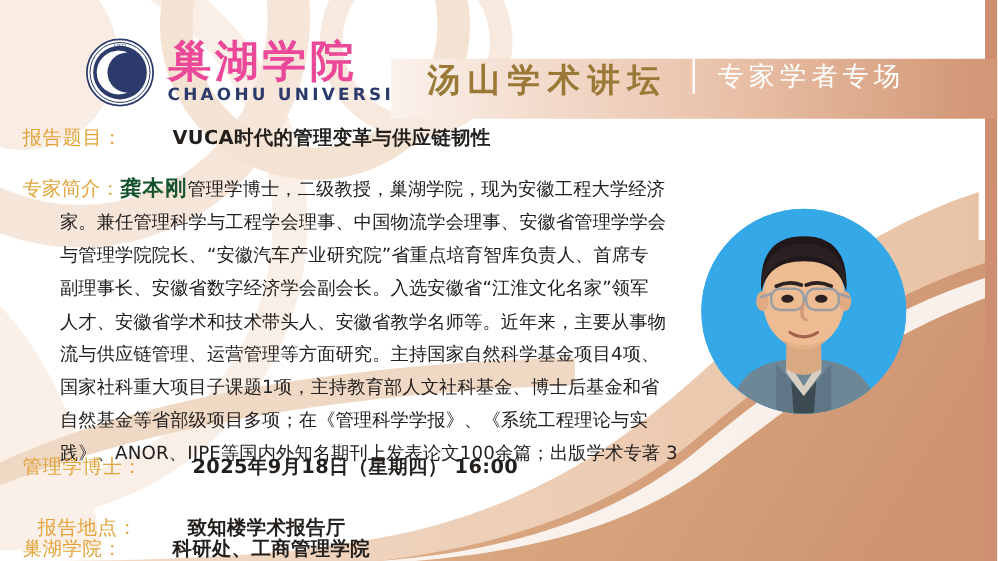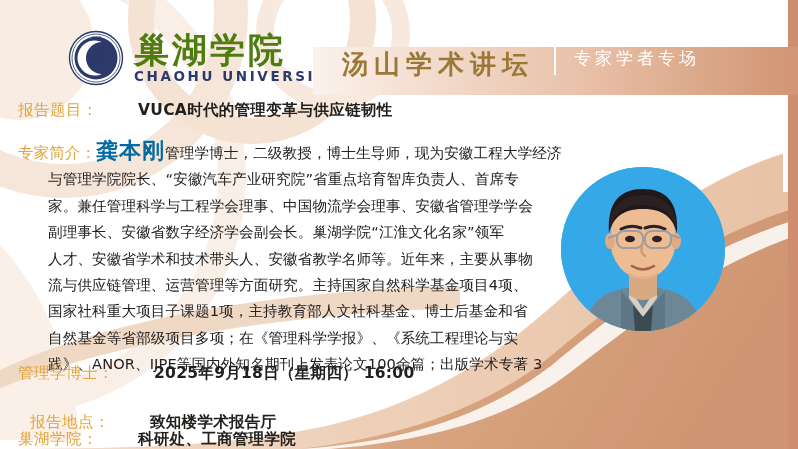--- a/index.html
+++ b/index.html
@@ -65,21 +65,21 @@
     position: absolute; left: 68px; top: 30px;
     display: flex; align-items: center; gap: 10px;
   }
   .seal {
     position: relative; width: 56px; height: 56px; flex: 0 0 56px;
   }
   .seal svg { display: block; }
   .logo-text { line-height: 1; }
   .logo-cn {
     font-family: "DejaVu Serif", "Liberation Serif", serif;
-    font-size: 35px; font-weight: 700; color: #4d7c0f;
+    font-size: 35px; font-weight: 700; color: #ec4899;
     letter-spacing: 3px;
   }
   .logo-en {
     margin-top: 3px;
     font-size: 13.5px; font-weight: 700; color: #2b3a6b;
     letter-spacing: 2.6px;
   }
 
   .band {
     position: absolute; left: 313px; top: 47px; width: 584px; height: 48px;
@@ -94,21 +94,21 @@
     letter-spacing: 6px;
     color: #9a7836;
   }
   .band-divider {
     width: 2px; height: 28px; background: #ffffff;
     margin-left: 20px; margin-right: 18px;
     flex: 0 0 2px;
   }
   .band-sub {
     font-family: Liberation Sans, sans-serif;
-    font-size: 17px; color: #ffffff; letter-spacing: 4px;
+    font-size: 21px; color: #ffffff; letter-spacing: 4px;
   }
 
   
   .content { position: absolute; left: 0; top: 92px; width: 798px; }
 
   .row { position: absolute; display: flex; align-items: baseline; gap: 40px; }
   .label {
     color: #e2a43a;
     font-size: 15.5px;
     font-weight: 500;
@@ -132,21 +132,21 @@
   .bio-line {
     font-size: 14.6px;
     color: #232021;
     line-height: 26.4px;
     white-space: nowrap;
     letter-spacing: 0.1px;
   }
   .bio-line.first { padding-left: 0; }
   .bio-line.rest { padding-left: 30px; }
   .bio-line .lbl { color: #e2a43a; font-weight: 500; font-size: 15.5px; text-align: right; }
-  .bio-line .nm  { color: #0369a1; font-weight: 700; font-size: 22px; letter-spacing: 1px; }
+  .bio-line .nm  { color: #14532d; font-weight: 700; font-size: 17px; letter-spacing: 1px; }
 
   
   .portrait {
     position: absolute; left: 561px; top: 167px;
     width: 164px; height: 164px; border-radius: 50%;
     overflow: hidden; background: #35a8e8;
   }
   .portrait svg { display: block; }
 </style>
 </head>
@@ -220,25 +220,25 @@
 
   <div class="content">
 
     <div class="row row-title">
       <span class="label">报告题目：</span>
       <span class="value">VUCA时代的管理变革与供应链韧性</span>
     </div>
 
     <div class="bio-block">
       <div class="bio-line first">
-        <span class="lbl">专家简介：</span><span class="nm">龚本刚</span><span>管理学博士，二级教授，博士生导师，现为安徽工程大学经济</span>
+        <span class="lbl">专家简介：</span><span class="nm">龚本刚</span><span>管理学博士，二级教授，巢湖学院，现为安徽工程大学经济</span>
       </div>
+      <div class="bio-line rest">家。兼任管理科学与工程学会理事、中国物流学会理事、安徽省管理学学会</div>
       <div class="bio-line rest">与管理学院院长、“安徽汽车产业研究院”省重点培育智库负责人、首席专</div>
-      <div class="bio-line rest">家。兼任管理科学与工程学会理事、中国物流学会理事、安徽省管理学学会</div>
-      <div class="bio-line rest">副理事长、安徽省数字经济学会副会长。巢湖学院“江淮文化名家”领军</div>
+      <div class="bio-line rest">副理事长、安徽省数字经济学会副会长。入选安徽省“江淮文化名家”领军</div>
       <div class="bio-line rest">人才、安徽省学术和技术带头人、安徽省教学名师等。近年来，主要从事物</div>
       <div class="bio-line rest">流与供应链管理、运营管理等方面研究。主持国家自然科学基金项目4项、</div>
       <div class="bio-line rest">国家社科重大项目子课题1项，主持教育部人文社科基金、博士后基金和省</div>
       <div class="bio-line rest">自然基金等省部级项目多项；在《管理科学学报》、《系统工程理论与实</div>
       <div class="bio-line rest">践》、ANOR、IJPE等国内外知名期刊上发表论文100余篇；出版学术专著 3</div>
     </div>
 
     <div class="row row-time">
       <span class="label">管理学博士：</span>
       <span class="value">2025年9月18日（星期四） 16:00</span>

